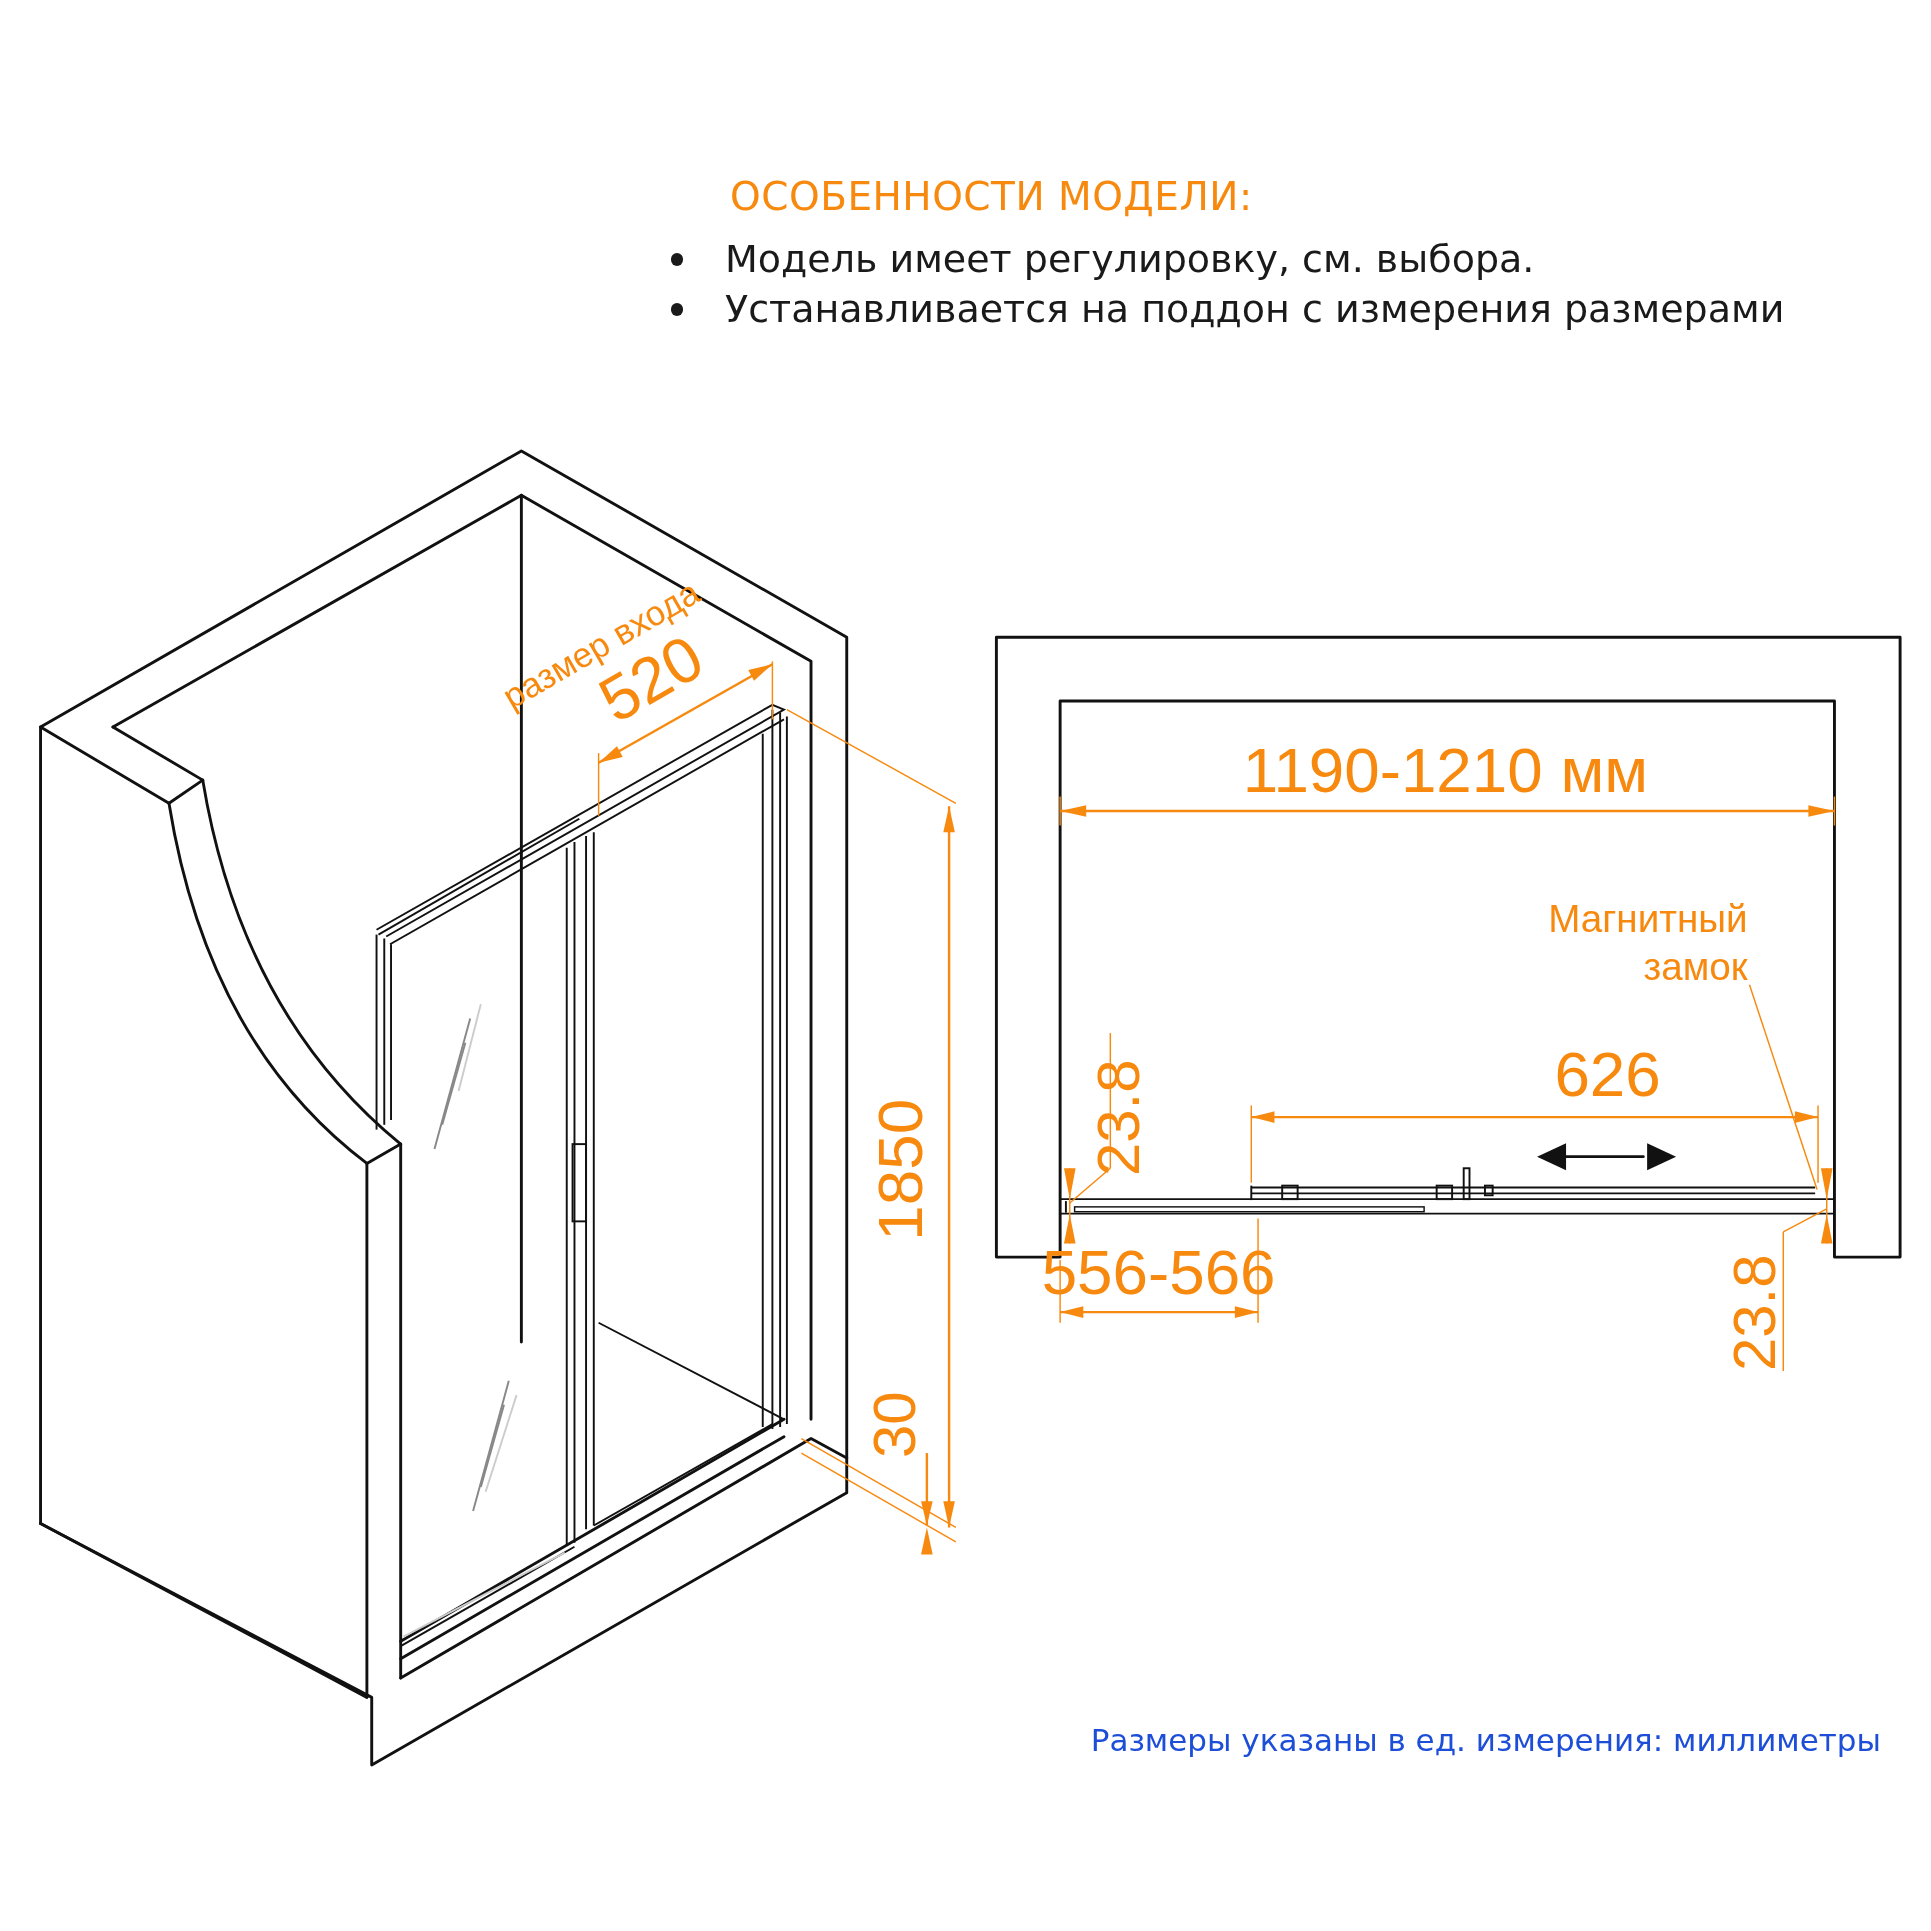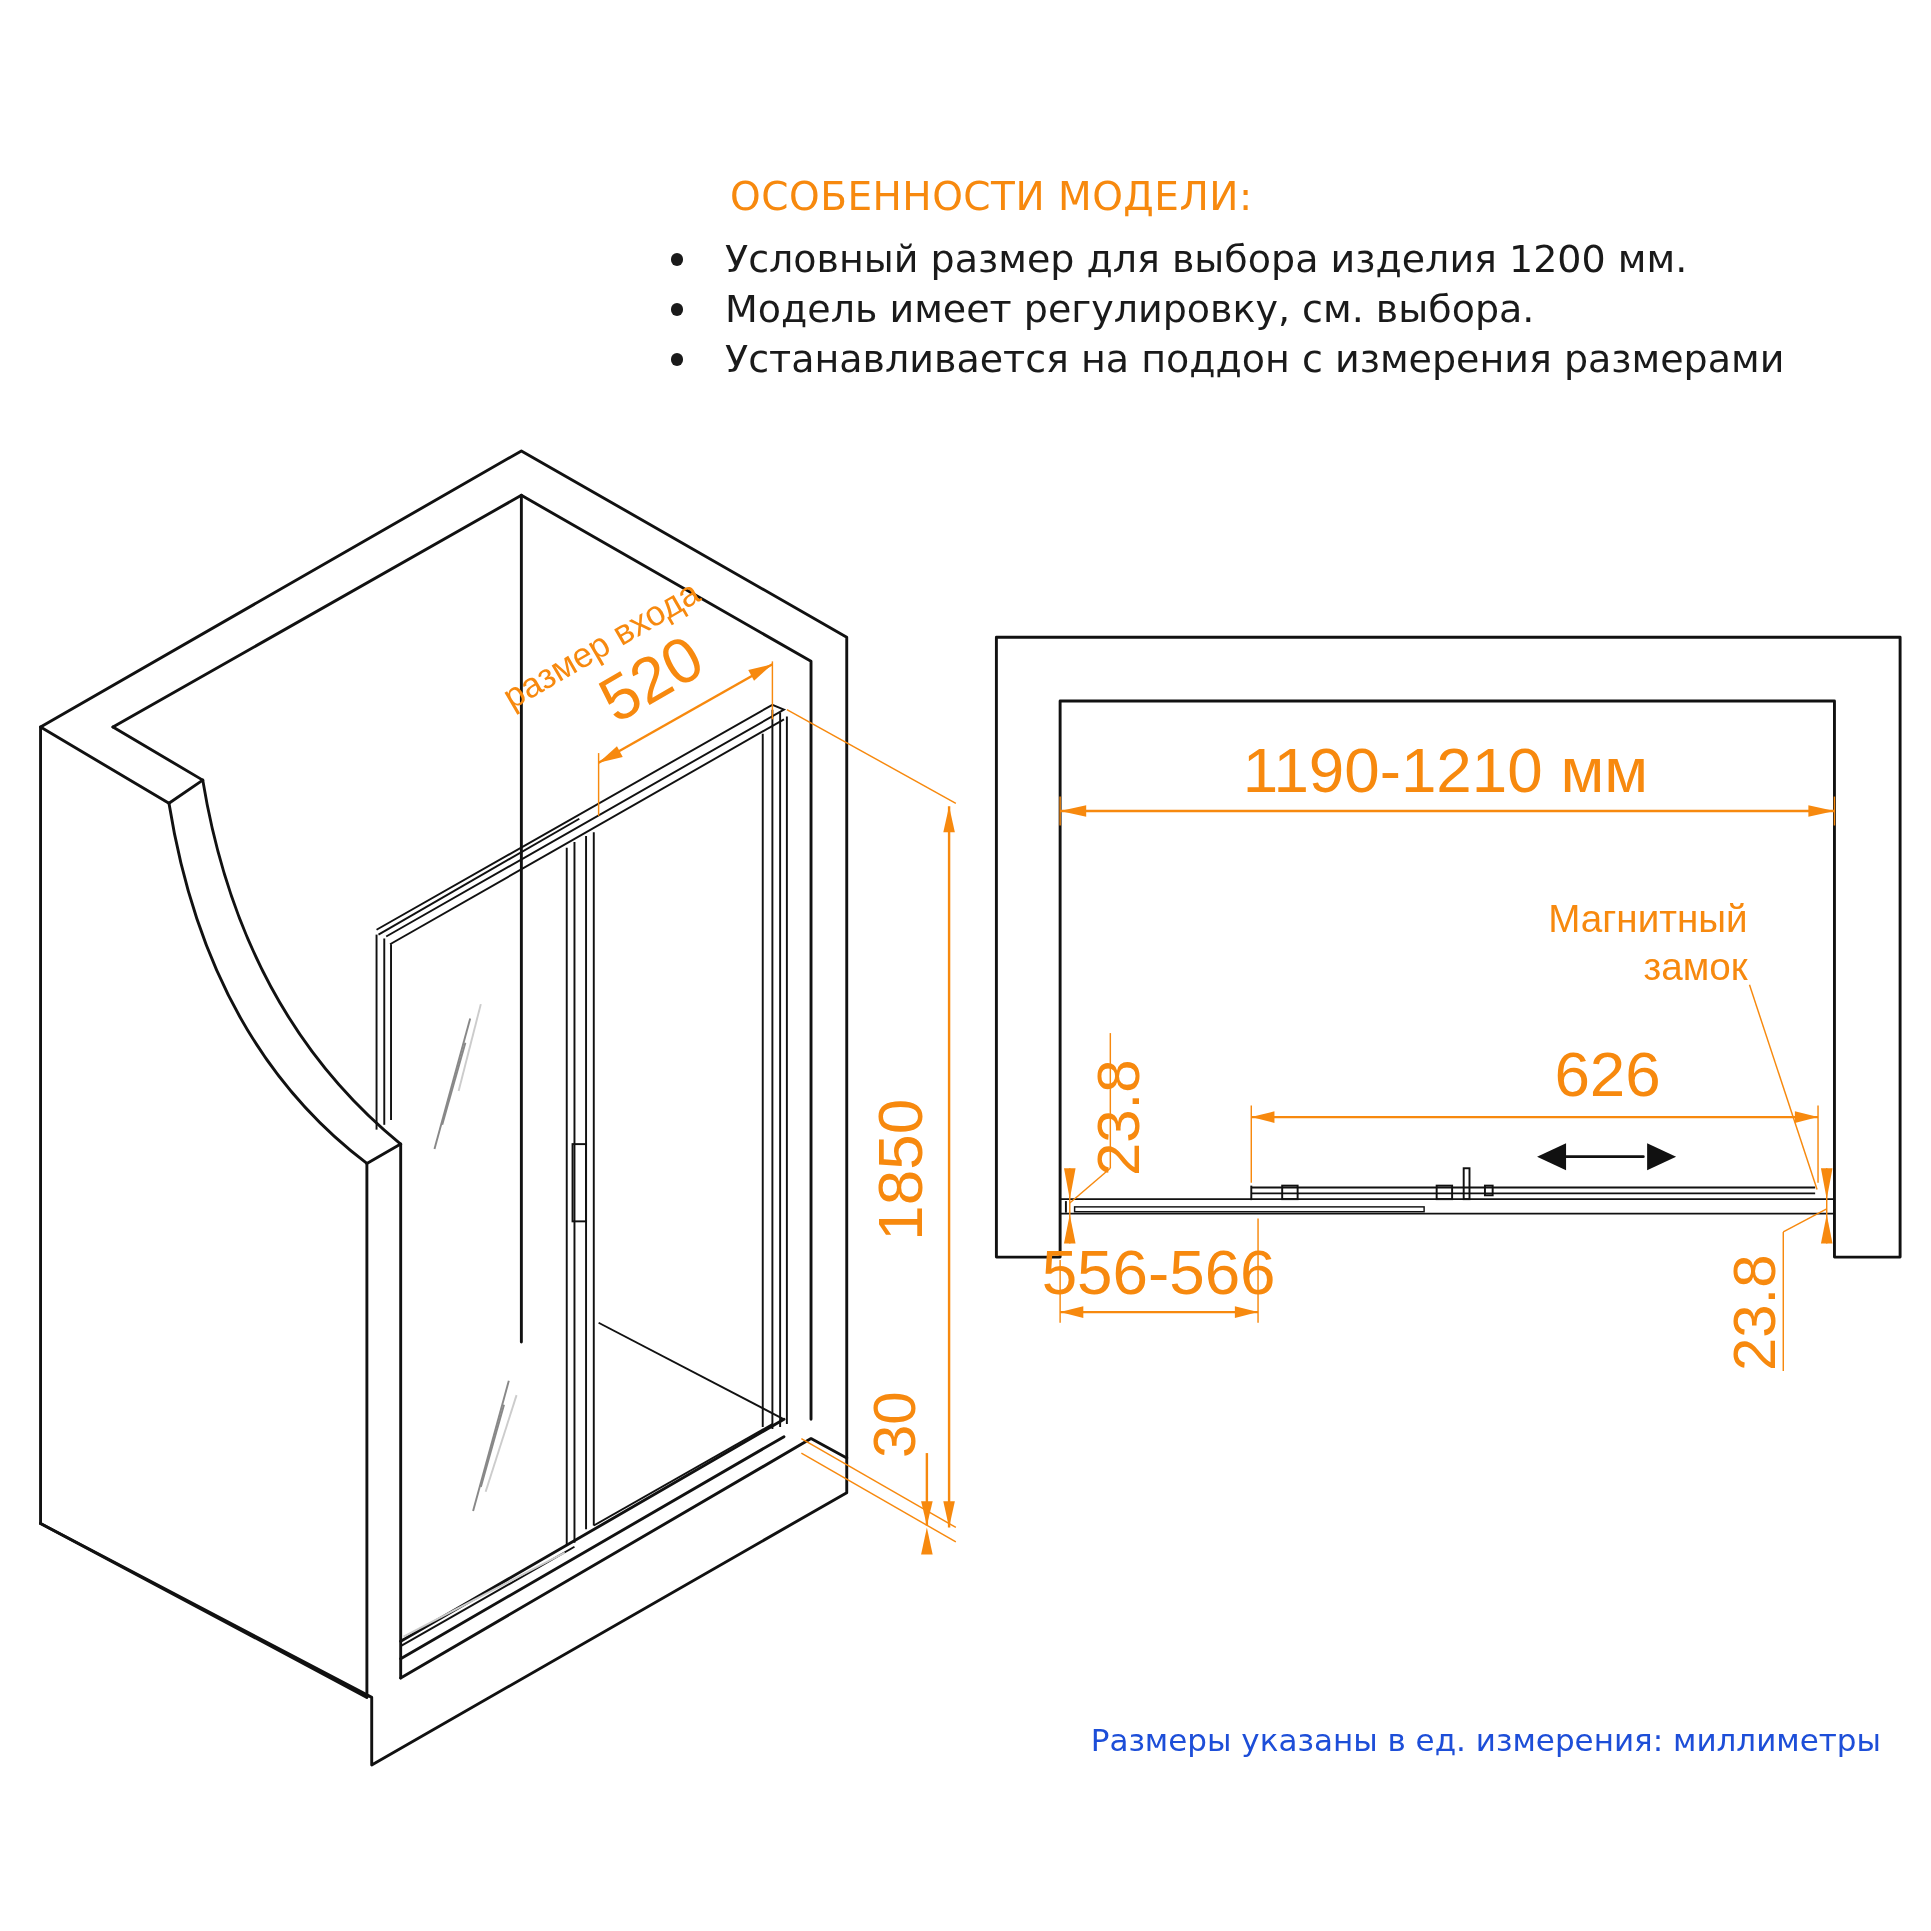--- a/index.html
+++ b/index.html
@@ -23,24 +23,20 @@
   .dimtext { fill: #f7890e; font-family: "Liberation Sans", sans-serif; }
 </style>
 </head>
 <body>
 
 <div class="features">
   <div class="features-title">ОСОБЕННОСТИ МОДЕЛИ:</div>
   <ul class="features-list">
     <li>
       <span class="bullet"></span>
-      <span class="cont">Условный размер для выбора изделия 1200 мм.</span>
-    </li>
-    <li>
-      <span class="bullet"></span>
       <span class="cont">Модель имеет регулировку, см. выбора.</span>
     </li>
     <li>
       <span class="bullet"></span>
       <span class="cont">Устанавливается на поддон с измерения размерами</span>
     </li>
   </ul>
 </div>
 
 <svg class="drawing" viewBox="0 0 2000 2000" xmlns="http://www.w3.org/2000/svg">

